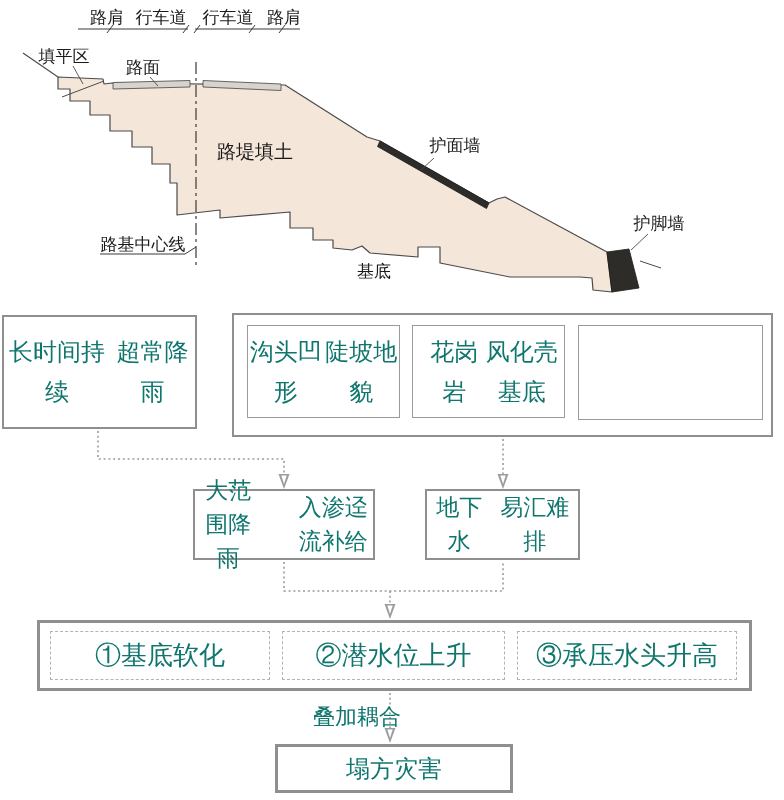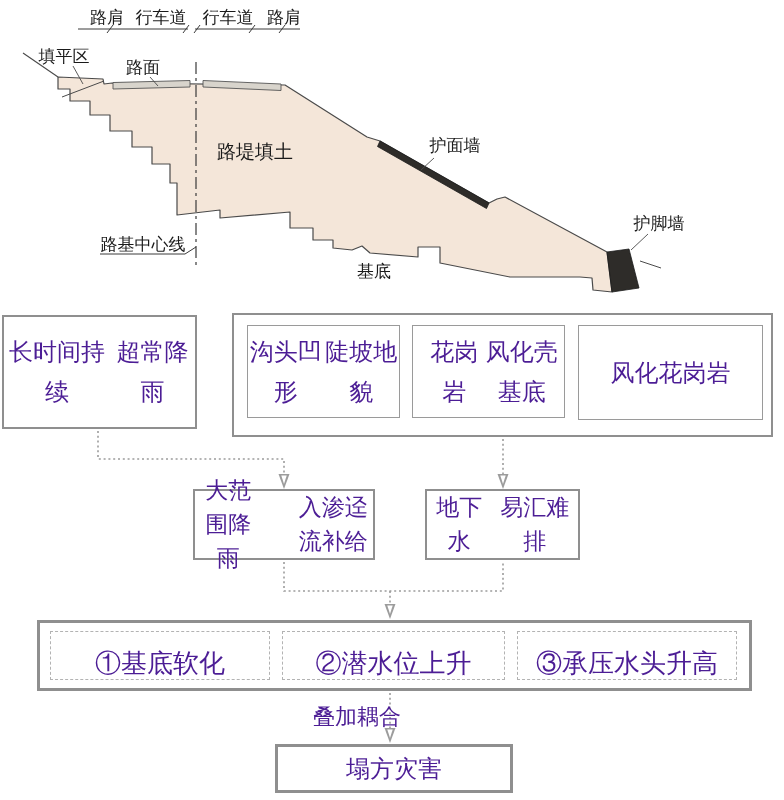--- a/index.html
+++ b/index.html
@@ -1,30 +1,30 @@
 <!DOCTYPE html>
 <html><head>
 <meta charset="utf-8">
 <style>
   html,body{margin:0;padding:0;background:#fff;}
   #canvas{
     position:relative;width:784px;height:800px;background:#ffffff;
-    font-family:"Liberation Serif","DejaVu Serif",serif;color:#4c1d95;overflow:hidden;
+    font-family:"Liberation Serif","DejaVu Serif",serif;color:#0f766e;overflow:hidden;
   }
   #diagram{position:absolute;left:0;top:0;}
   #connectors{position:absolute;left:0;top:0;pointer-events:none;}
   .box{
     position:absolute;box-sizing:border-box;background:#ffffff;
     display:flex;flex-direction:row;justify-content:center;align-items:center;
     text-align:center;
   }
   .b2{border:2px solid #8f8f8f;}
   .b1{border:1.5px solid #9a9a9a;}
   .b3{border:3px solid #8f8f8f;}
-  .dashed{border:1.5px dashed #b3b3b3;background:transparent;align-items:flex-end;}
+  .dashed{border:1.5px dashed #b3b3b3;background:transparent;}
   .t24{font-size:24px;line-height:40px;}
   .t23{font-size:23px;line-height:34px;}
   .t26{font-size:26px;line-height:30px;}
   .plain-label{position:absolute;text-align:center;font-size:22px;}
   svg text{fill:#1a1a1a;}
 </style>
 </head>
 <body>
 
 <div id="canvas">
@@ -110,21 +110,20 @@
 
   <div class="box b1 t24" style="left:247px;top:325px;width:153px;height:93px;">
     <span>沟头凹形</span>
     <span>陡坡地貌</span>
   </div>
   <div class="box b1 t24" style="left:412px;top:325px;width:153px;height:93px;padding-left:16px;">
     <span>花岗岩</span>
     <span>风化壳基底</span>
   </div>
   <div class="box b1 t24" style="left:578px;top:325px;width:185px;height:95px;">
-    <span>风化花岗岩</span>
   </div>
 
   <div class="box b2 t23" style="left:193px;top:489px;width:182px;height:71px;gap:32px;">
     <span>大范围降雨</span>
     <span>入渗迳流补给</span>
   </div>
   <div class="box b2 t23" style="left:425px;top:489px;width:155px;height:71px;">
     <span>地下水</span>
     <span>易汇难排</span>
   </div>

